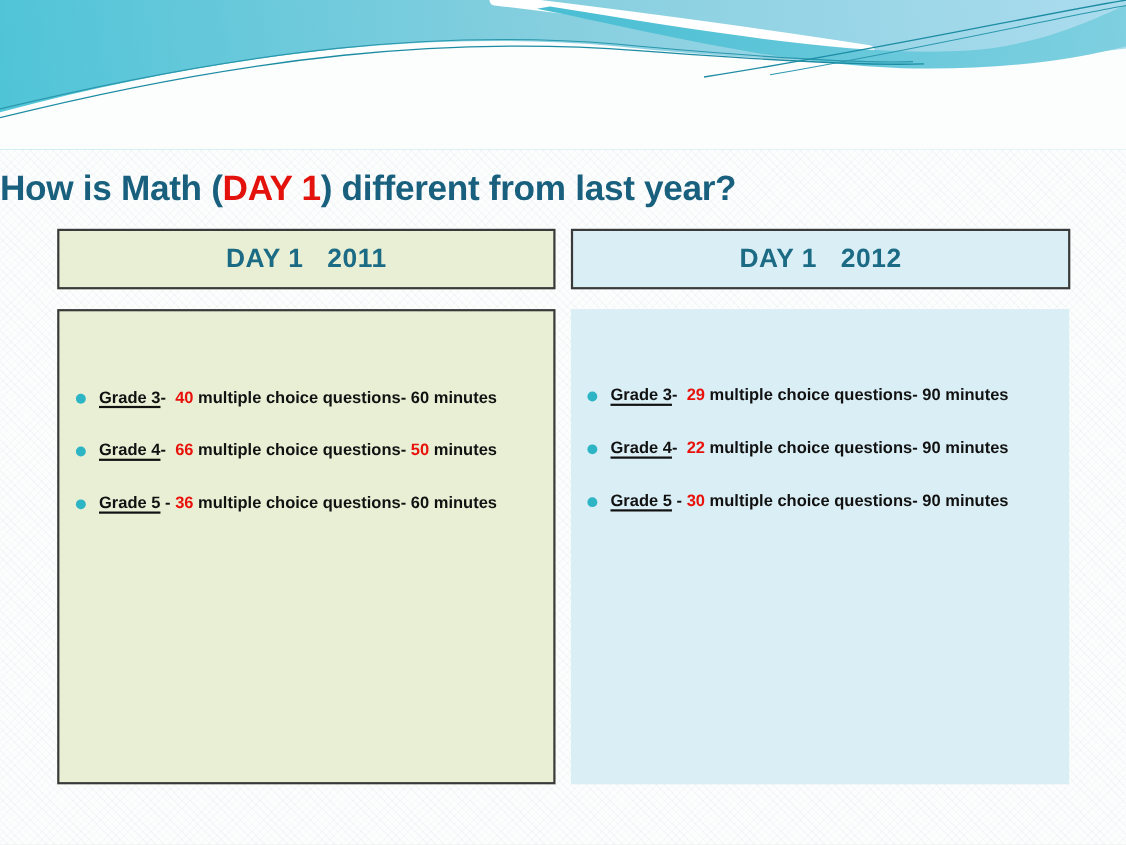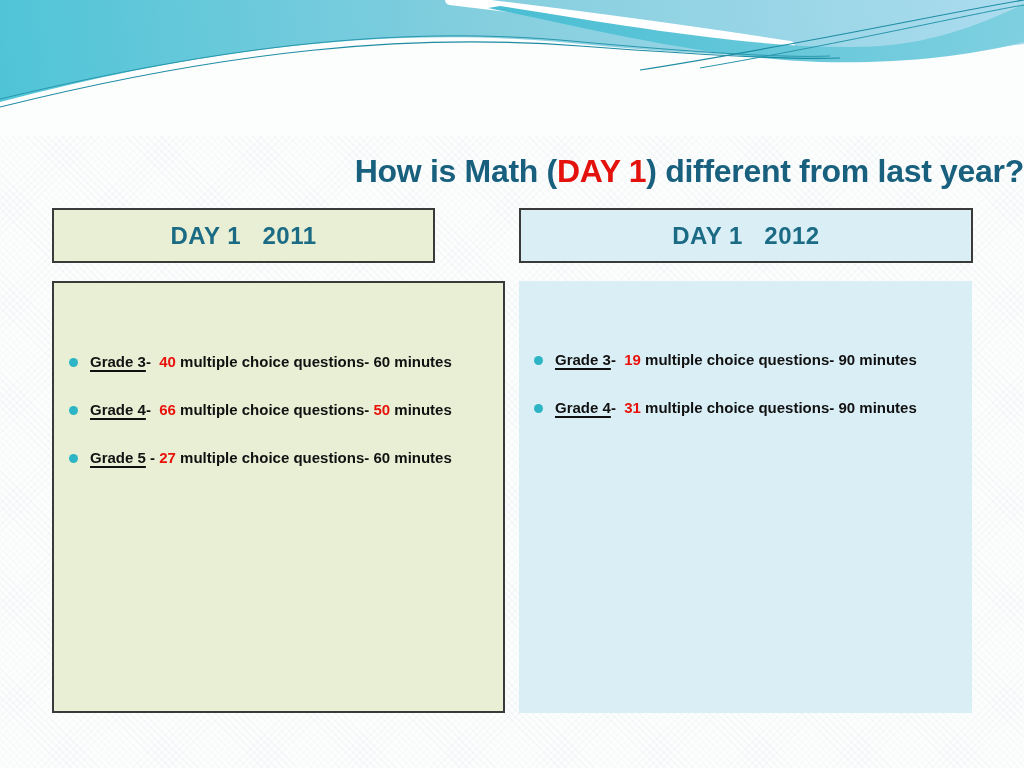--- a/index.html
+++ b/index.html
@@ -7,32 +7,32 @@
     position:relative;width:1024px;height:768px;overflow:hidden;
     background-color:#fcfdfd;
     background-image:
       repeating-linear-gradient(45deg, rgba(150,170,185,.07) 0 1px, transparent 1px 5px),
       repeating-linear-gradient(-45deg, rgba(150,170,185,.05) 0 1px, transparent 1px 5px);
     font-family:"Liberation Sans", sans-serif;
   }
   .wave-header{position:absolute;top:0;left:0;display:block;}
   .title{
     position:absolute;top:150px;left:0;width:1024px;margin:0;
-    text-align:right;font-size:32px;font-weight:bold;letter-spacing:-.3px;
+    text-align:left;font-size:32px;font-weight:bold;letter-spacing:-.3px;
     color:var(--title-teal,#18607d);line-height:42px;white-space:pre;
   }
   .title .hl{color:var(--accent-red,#e3120c);}
   .hdr{
     position:absolute;top:208px;height:55px;box-sizing:border-box;
     border:2px solid var(--box-border,#3a3a3a);
     display:flex;align-items:center;justify-content:center;
     font-size:24px;font-weight:bold;color:var(--header-teal,#1b6b85);
     white-space:pre;letter-spacing:.5px;
   }
-  .hdr-left{left:52px;width:383px;background:var(--box-2011-bg,#e9efd5);}
+  .hdr-left{left:52px;width:453px;background:var(--box-2011-bg,#e9efd5);}
   .hdr-right{left:519px;width:454px;background:var(--box-2012-bg,#daeef5);text-align:center;}
   .box{position:absolute;top:281px;height:432px;box-sizing:border-box;}
   .box-left{left:52px;width:453px;background:var(--box-2011-bg,#e9efd5);border:2px solid var(--box-border,#3a3a3a);}
   .box-right{left:519px;width:453px;background:var(--box-2012-bg,#daeef5);}
   .box ul{list-style:none;margin:0;padding:69px 0 0 0;}
   .box li{
     position:relative;margin:0 0 28px 0;height:20px;line-height:20px;
     padding-left:36px;font-size:15px;font-weight:bold;color:#111;white-space:pre;
   }
   .box li::before{
@@ -75,23 +75,24 @@
     <span>DAY 1   2011</span>
   </div>
   <div class="hdr hdr-right">
     <span>DAY 1   2012</span>
   </div>
 
   <div class="box box-left">
     <ul>
         <li><span class="grade">Grade 3</span><span>-  </span><span class="red">40</span><span> multiple choice questions- </span><span>60</span><span> minutes</span></li>
         <li><span class="grade">Grade 4</span><span>-  </span><span class="red">66</span><span> multiple choice questions- </span><span class="red">50</span><span> minutes</span></li>
-        <li><span class="grade">Grade 5</span><span> - </span><span class="red">27</span><span> multiple choice questions- </span><span>60</span><span> minutes</span></li>
+        <li><span class="grade">Grade 5</span><span> - </span><span class="red">36</span><span> multiple choice questions- </span><span>60</span><span> minutes</span></li>
       </ul>
   </div>
   <div class="box box-right">
     <ul>
-        <li><span class="grade">Grade 3</span><span>-  </span><span class="red">19</span><span> multiple choice questions- </span><span>90</span><span> minutes</span></li>
-        <li><span class="grade">Grade 4</span><span>-  </span><span class="red">31</span><span> multiple choice questions- </span><span>90</span><span> minutes</span></li>
+        <li><span class="grade">Grade 3</span><span>-  </span><span class="red">29</span><span> multiple choice questions- </span><span>90</span><span> minutes</span></li>
+        <li><span class="grade">Grade 4</span><span>-  </span><span class="red">22</span><span> multiple choice questions- </span><span>90</span><span> minutes</span></li>
+        <li><span class="grade">Grade 5</span><span> - </span><span class="red">30</span><span> multiple choice questions- </span><span>90</span><span> minutes</span></li>
       </ul>
   </div>
 
 </div>
 
 </body></html>

